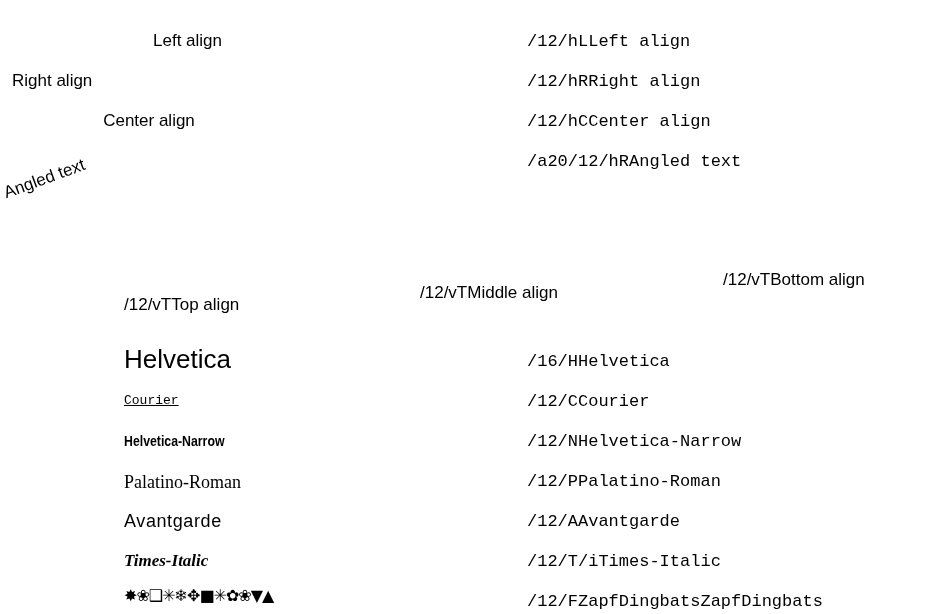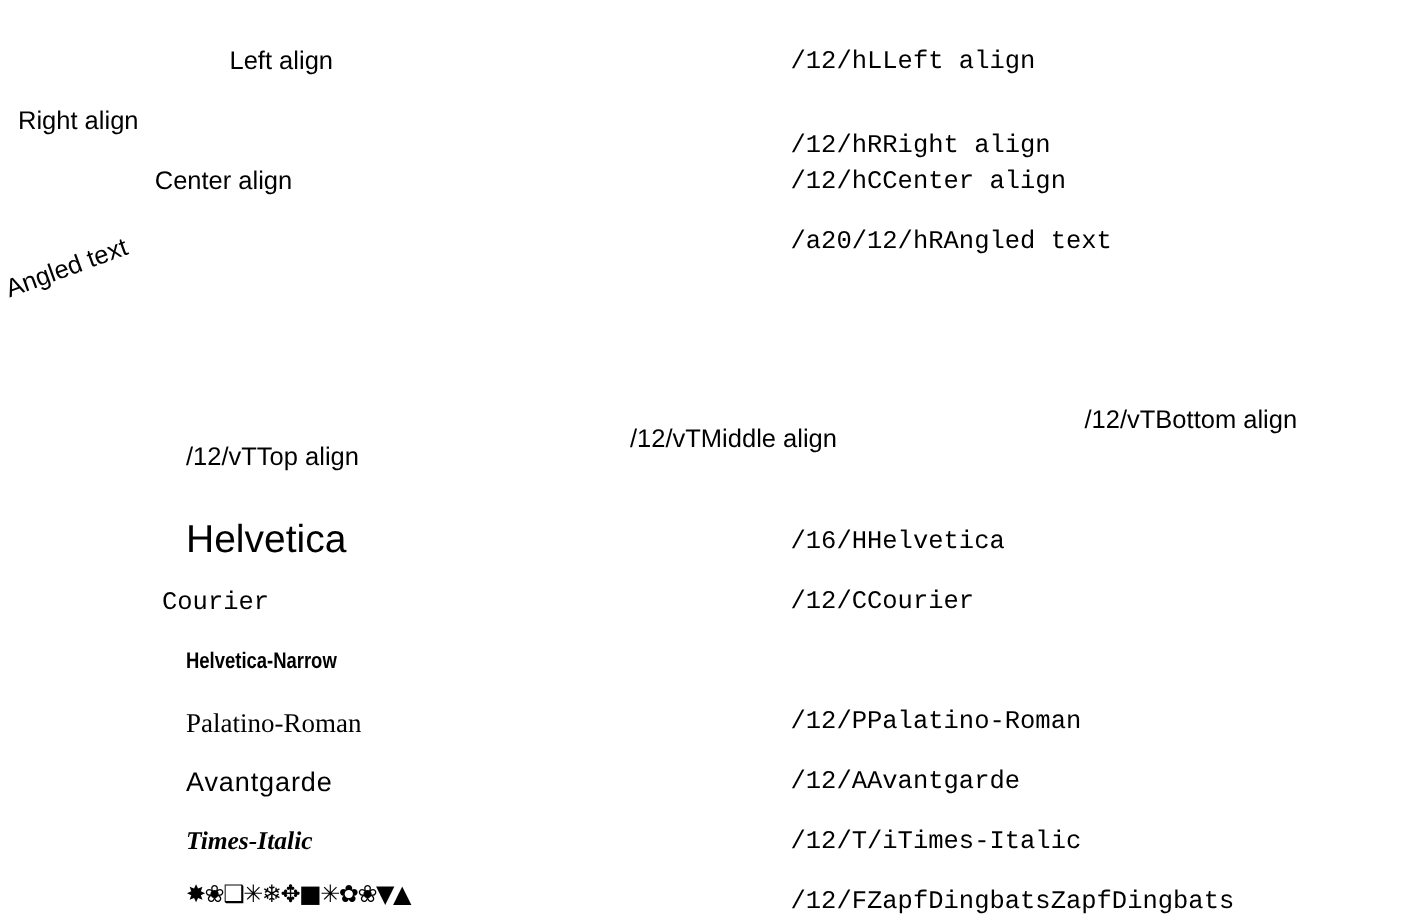--- a/index.html
+++ b/index.html
@@ -59,50 +59,51 @@
   <div class="item sans right-anchor" style="left:0px; top:31px; width:222px; font-size:17px;">Left align</div>
 
   <div class="item sans" style="left:12px; top:71px; font-size:17px;">Right align</div>
 
   <div class="item sans center-anchor" style="left:0px; top:111px; width:250px; font-size:17px;padding-left:24px;">Center align</div>
 
   <div class="item sans angled" style="left:8px; top:183px; font-size:17px;">Angled text</div>
 
   <div class="item mono" style="left:527px; top:32px; font-size:17px;">/12/hLLeft align</div>
 
-  <div class="item mono" style="left:527px; top:72px; font-size:17px;margin-top:16px;">/12/hRRight align</div>
+  <div class="item mono" style="left:527px; top:72px; font-size:17px;">/12/hRRight align</div>
 
   <div class="item mono" style="left:527px; top:112px; font-size:17px;">/12/hCCenter align</div>
 
   <div class="item mono" style="left:527px; top:152px; font-size:17px;text-align:right;">/a20/12/hRAngled text</div>
 
   <div class="item sans" style="left:124px; top:295px; font-size:17px;">/12/vTTop align</div>
 
   <div class="item sans" style="left:420px; top:283px; font-size:17px;">/12/vTMiddle align</div>
 
   <div class="item sans" style="left:723px; top:270px; font-size:17px;">/12/vTBottom align</div>
 
   <div class="item sans" style="left:124px; top:344px; font-size:26px;">Helvetica</div>
 
-  <div class="item mono" style="left:108px; top:393px; font-size:17px;">Courier</div>
+  <div class="item mono" style="left:124px; top:393px; font-size:13px;text-decoration:underline;">Courier</div>
 
   <div class="item narrow" style="left:124px; top:432px;">Helvetica-Narrow</div>
 
   <div class="item serif" style="left:124px; top:472px; font-size:18px;">Palatino-Roman</div>
 
   <div class="item avant" style="left:124px; top:511px; font-size:18px;">Avantgarde</div>
 
   <div class="item serif italic" style="left:124px; top:551px; font-size:17px;">Times-Italic</div>
 
   <div class="item dingbats" style="left:124px; top:586px; font-size:16px;">✸❀❑✳❄✥■✳✿❀▼▲</div>
 
   <div class="item mono" style="left:527px; top:352px; font-size:17px;">/16/HHelvetica</div>
 
   <div class="item mono" style="left:527px; top:392px; font-size:17px;">/12/CCourier</div>
 
+  <div class="item mono" style="left:527px; top:432px; font-size:17px;">/12/NHelvetica-Narrow</div>
 
   <div class="item mono" style="left:527px; top:472px; font-size:17px;">/12/PPalatino-Roman</div>
 
   <div class="item mono" style="left:527px; top:512px; font-size:17px;">/12/AAvantgarde</div>
 
   <div class="item mono" style="left:527px; top:552px; font-size:17px;">/12/T/iTimes-Italic</div>
 
   <div class="item mono" style="left:527px; top:592px; font-size:17px;">/12/FZapfDingbatsZapfDingbats</div>
 
 </div>

